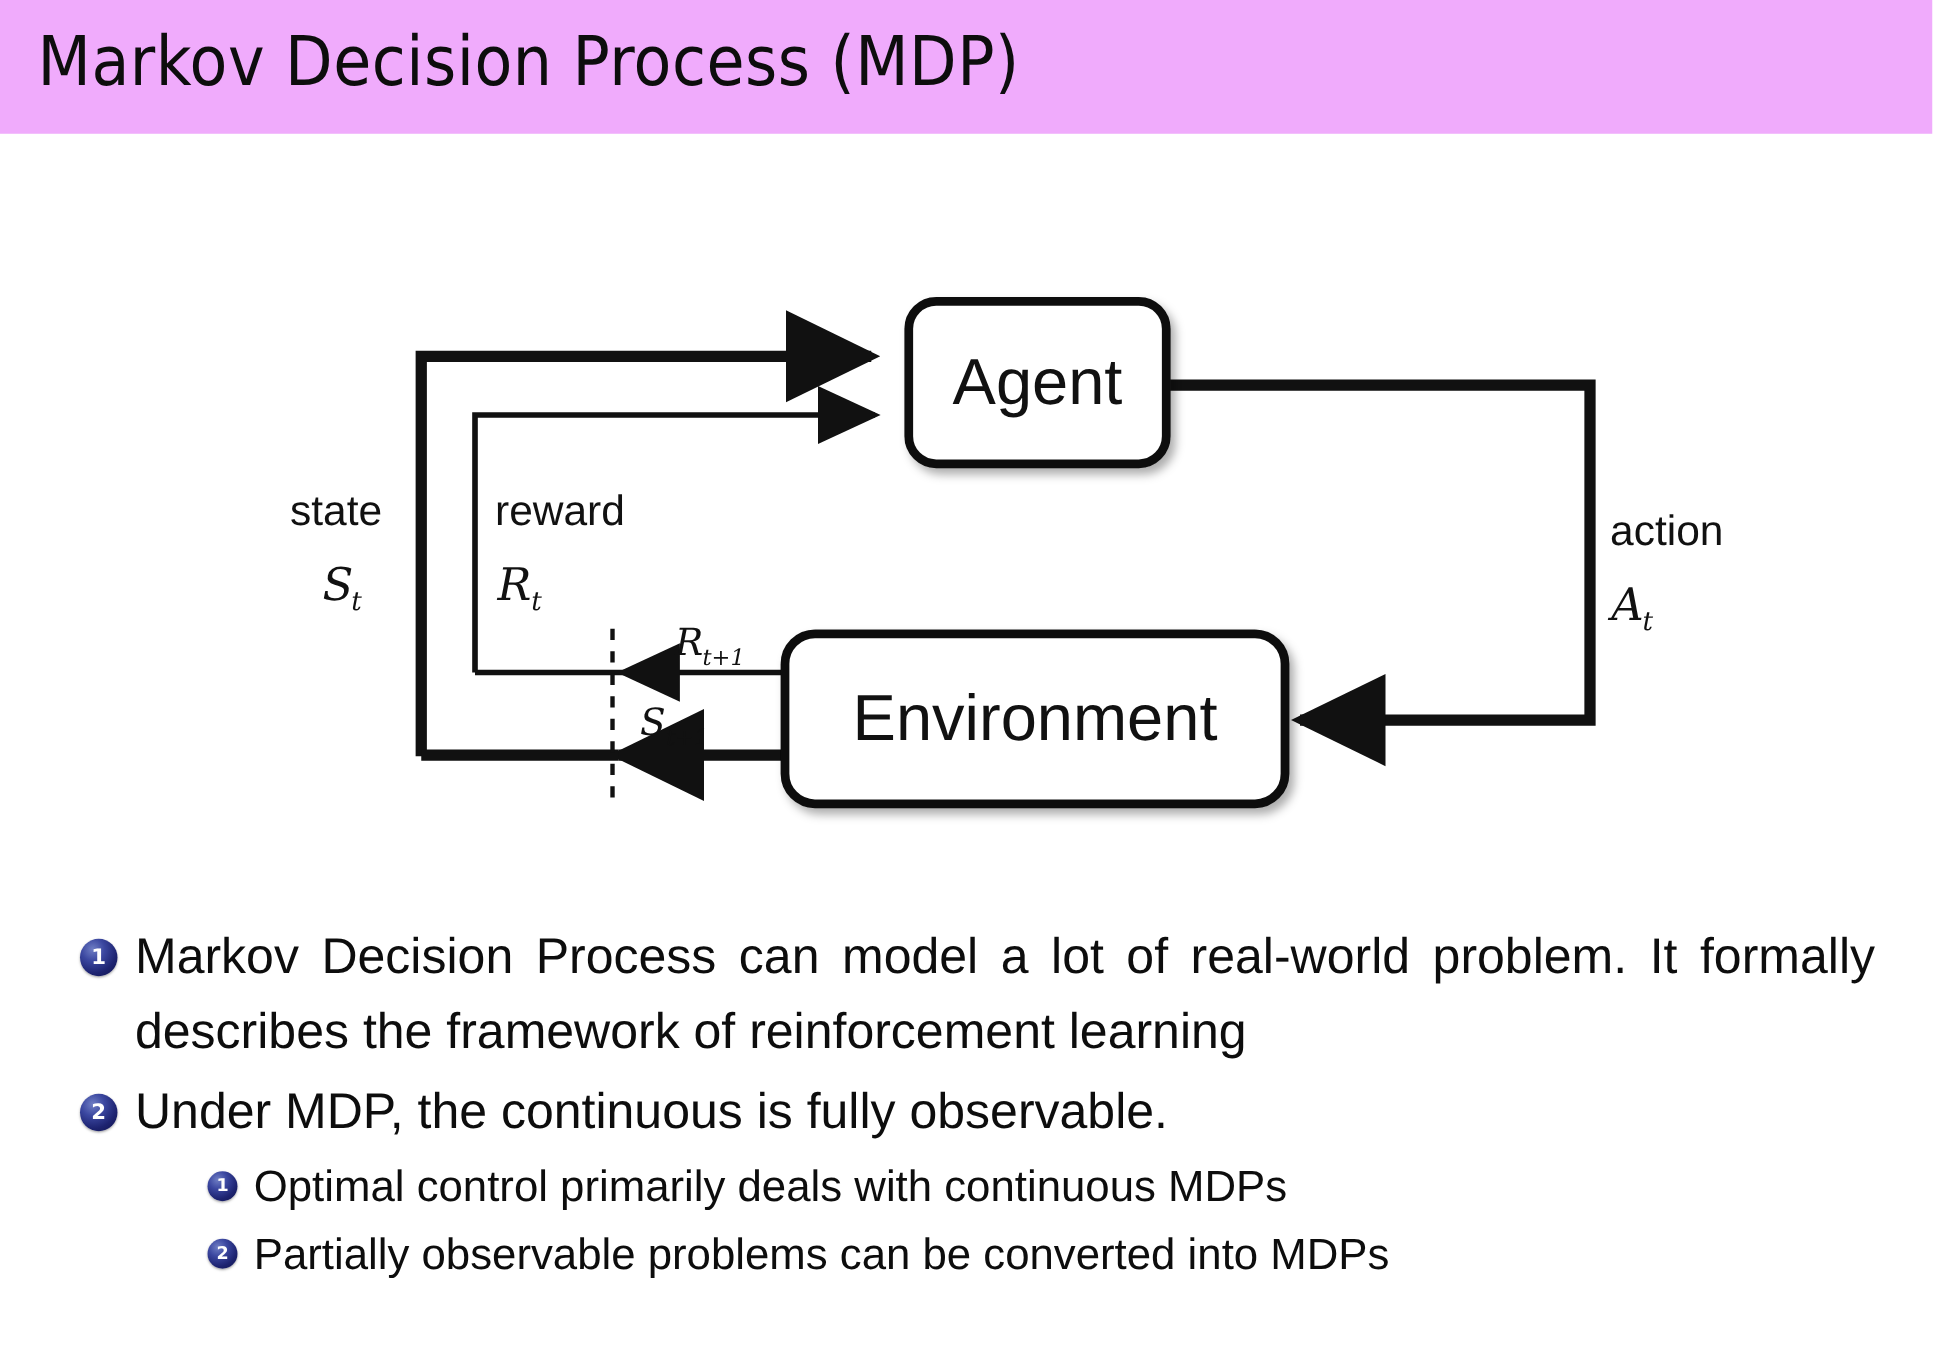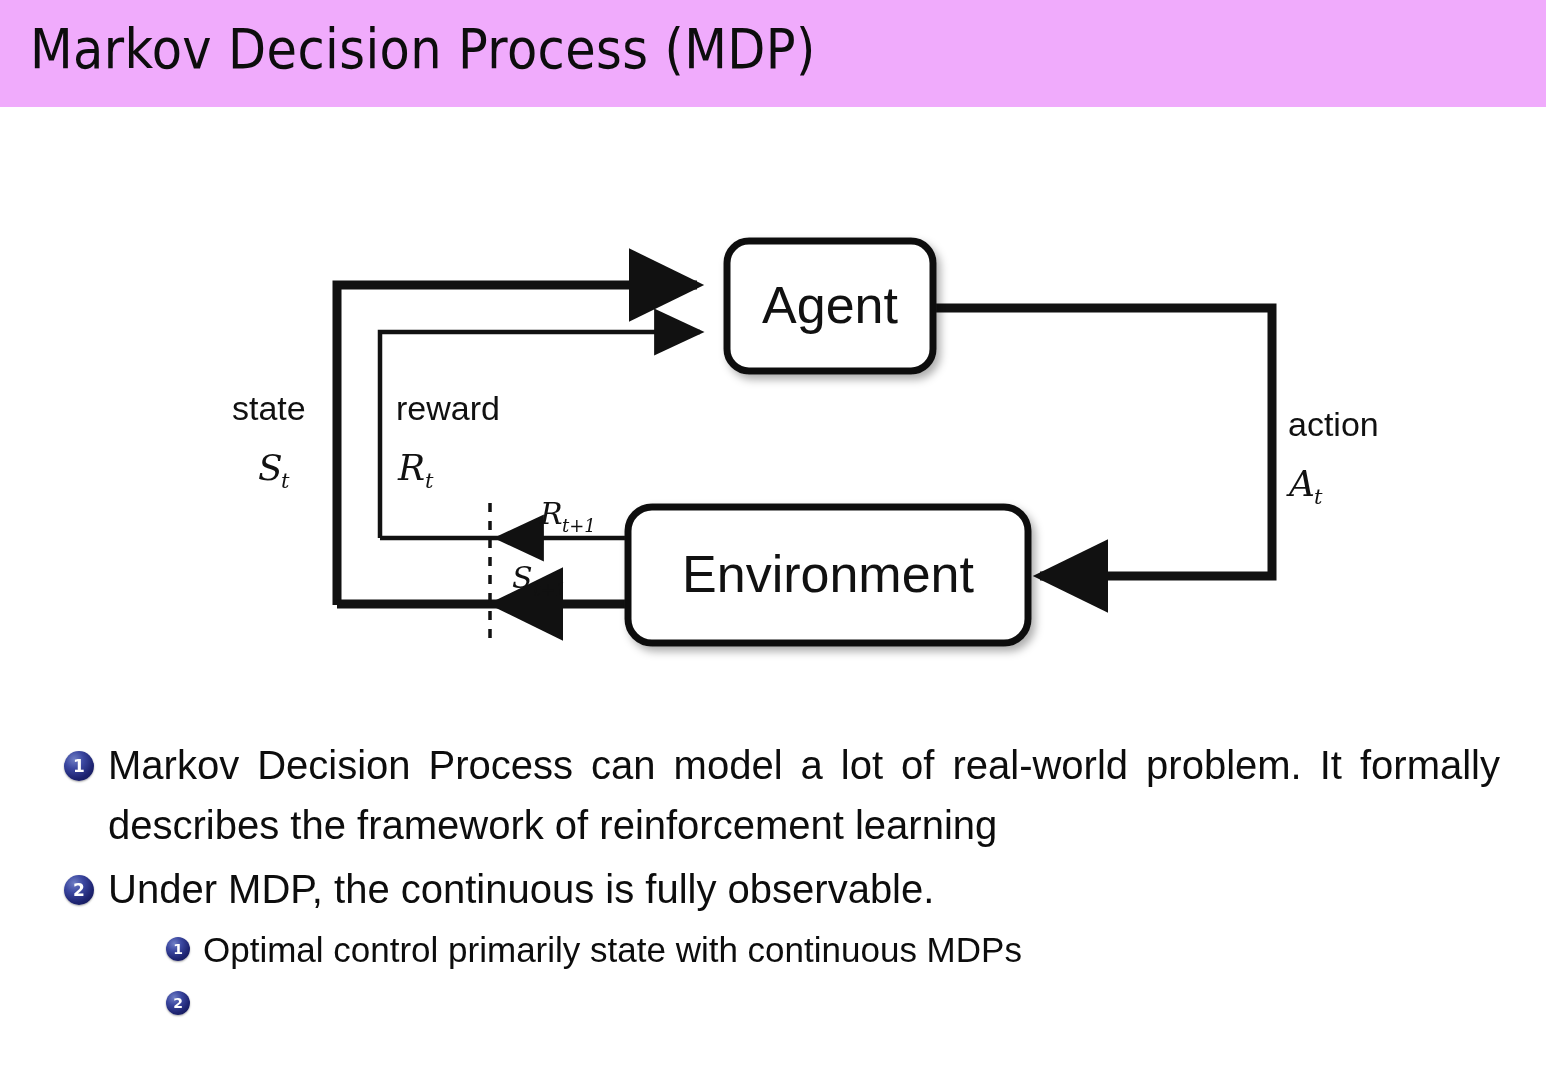--- a/index.html
+++ b/index.html
@@ -230,20 +230,21 @@
     <div class="bullet-text">Markov Decision Process can model a lot of real-world problem. It formally describes the framework of reinforcement learning</div>
   </div>
 
   <div class="bullet-item level1">
     <div class="bullet-badge">2</div>
     <div class="bullet-text">Under MDP, the continuous is fully observable.</div>
   </div>
 
   <div class="bullet-item level2">
     <div class="bullet-badge">1</div>
-    <div class="bullet-text">Optimal control primarily state with continuous MDPs</div>
+    <div class="bullet-text">Optimal control primarily deals with continuous MDPs</div>
   </div>
 
   <div class="bullet-item level2">
     <div class="bullet-badge">2</div>
+    <div class="bullet-text">Partially observable problems can be converted into MDPs</div>
   </div>
 
 </div>
 
 </body></html>

